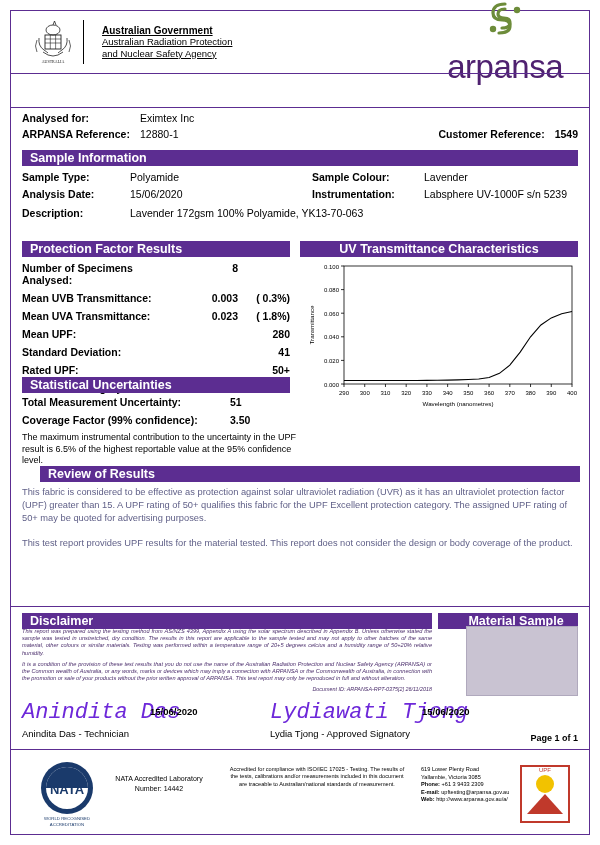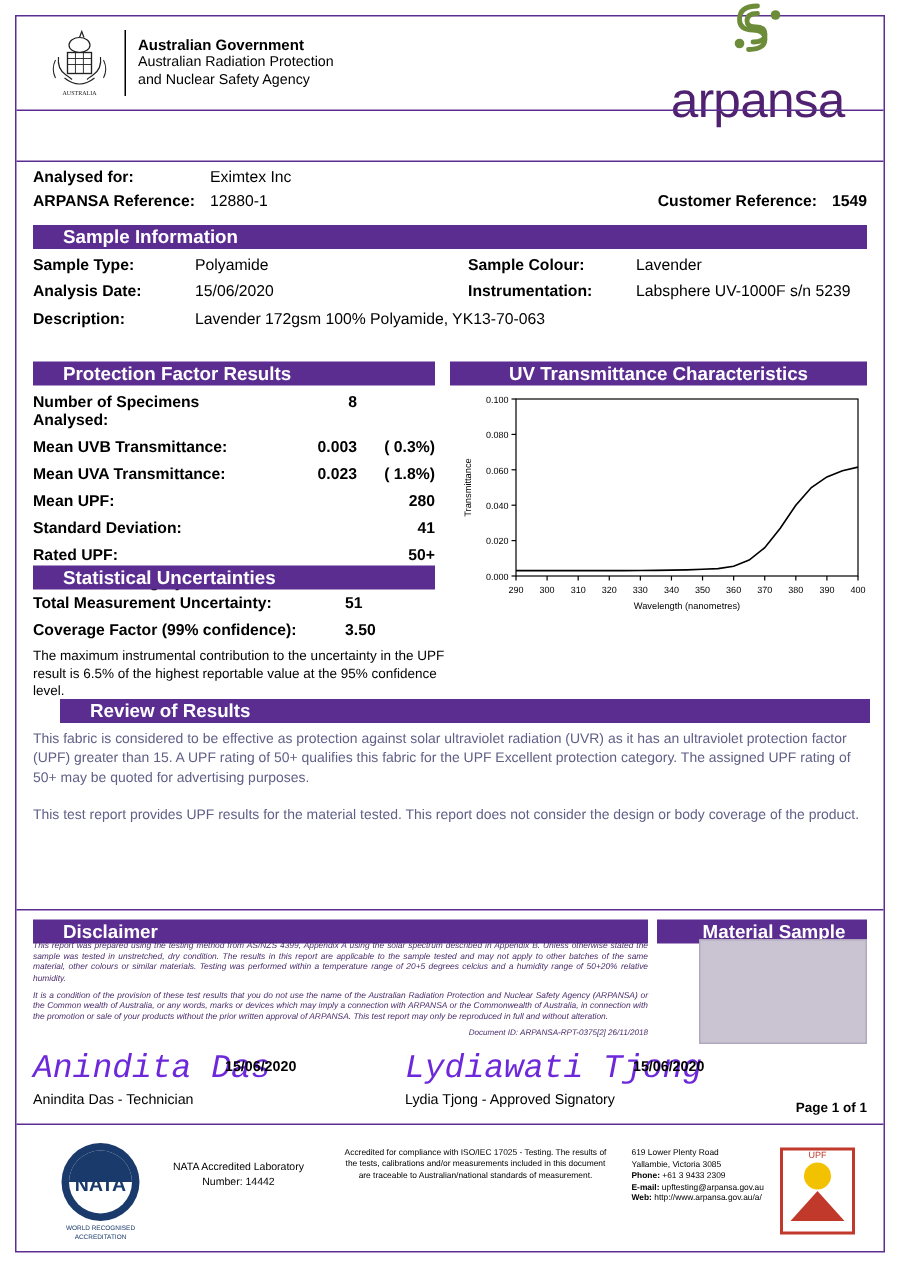--- a/index.html
+++ b/index.html
@@ -27,22 +27,22 @@
   .header{
     position:absolute;left:11px;top:11px;width:578px;height:62px;
     display:flex;align-items:center;
   }
   .crest{
     width:44px;height:48px;margin-left:20px;margin-right:8px;
     flex:0 0 auto;position:relative;
   }
   .govtext{
     font-size:9.5px;line-height:11.5px;color:#000;
-    border-left:1px solid #000;padding-left:8px;height:44px;
-    display:flex;flex-direction:column;justify-content:center;
+    border-left:1px solid #000;padding-left:18px;height:44px;
+    display:flex;flex-direction:column;justify-content:center;text-decoration:underline;
   }
   .govtext b{font-size:10px;font-weight:bold;}
   .arpansa-logo{
     margin-left:auto;margin-right:26px;display:flex;align-items:center;gap:8px;flex-direction:column;
   }
   .arpansa-word{
     font-size:33px;color:#4f2170;letter-spacing:-0.5px;font-weight:400;
   }
 
   
@@ -67,21 +67,21 @@
   .meta .lbl{font-weight:bold;width:118px;}
   .meta .val{font-weight:normal;}
   .meta .right{margin-left:auto;display:flex;gap:10px;}
   .meta .right .lbl2{font-weight:bold;}
   .meta .right .val2{font-weight:bold;}
 
   
   .bar{
     position:absolute;background:#5c2d91;color:#fff;
     font-size:12.5px;font-weight:bold;
-    display:flex;align-items:center;padding-left:20px;
+    display:flex;align-items:center;padding-left:8px;
     box-sizing:border-box;height:16px;
   }
 
   
   .sampleinfo{position:absolute;left:22px;top:171px;width:556px;font-size:10.5px;}
   .sampleinfo .line{display:flex;margin-bottom:5px;}
   .sampleinfo .c1-l{font-weight:bold;width:108px;}
   .sampleinfo .c1-v{width:182px;}
   .sampleinfo .c2-l{font-weight:bold;width:112px;}
   .sampleinfo .c2-v{}

